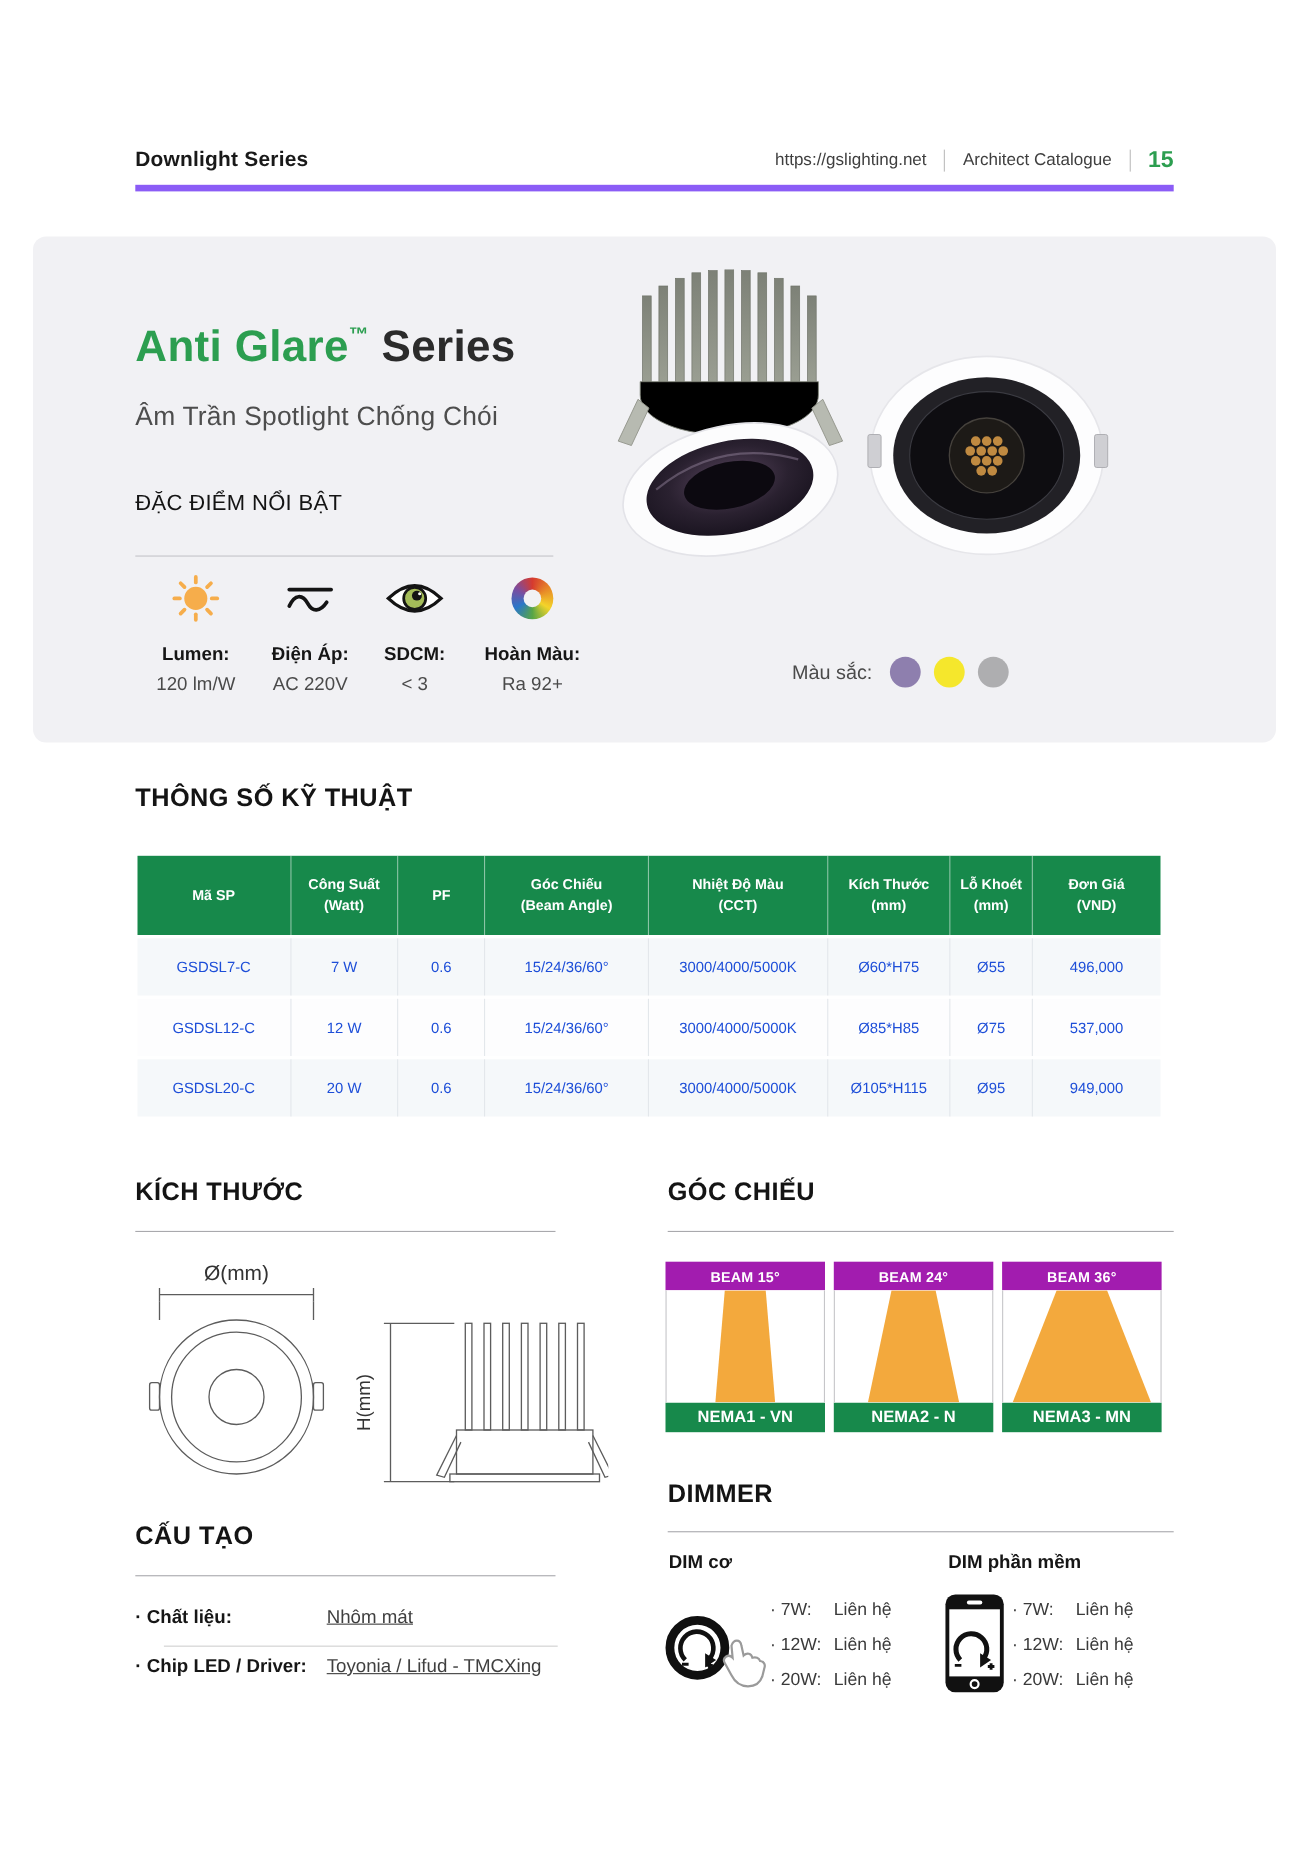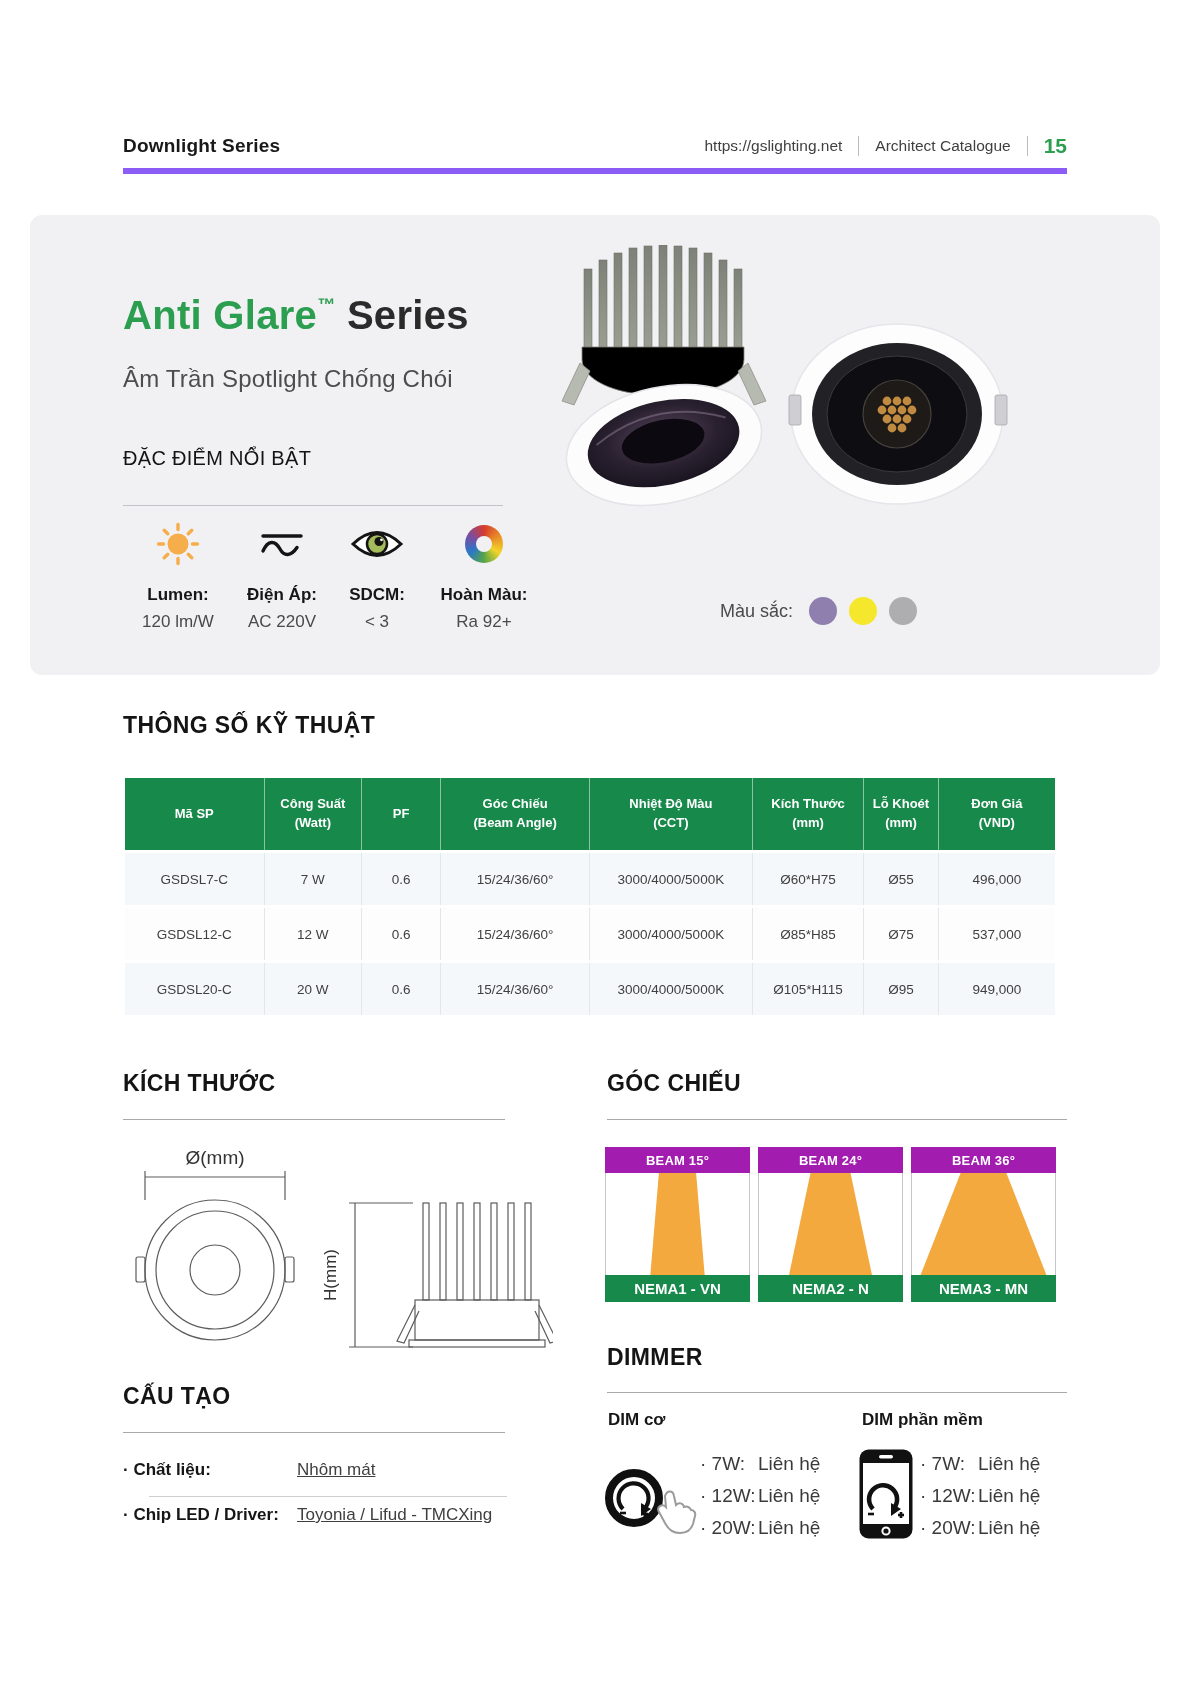--- a/index.html
+++ b/index.html
@@ -43,41 +43,41 @@
   .rule{position:absolute;height:1px;background:#a9a9ad;}
   
   .spec-table{position:absolute;left:125px;top:778px;width:930px;}
   .spec-grid{display:grid;grid-template-columns:15% 10.5% 8.5% 16% 17.5% 12% 8% 12.5%;}
   .spec-header{background:#17894B;height:72px;}
   .spec-header .cell{display:flex;flex-direction:column;align-items:center;justify-content:center;
     color:#fff;font-size:13px;font-weight:bold;line-height:1.45;border-right:1px solid rgba(255,255,255,.5);text-align:center;}
   .spec-header .cell:last-child{border-right:none;}
   .spec-row{height:52px;margin-top:3px;background:#F5F8FA;}
   .spec-row.alt{background:#FDFDFE;}
-  .spec-row .cell{display:flex;align-items:center;justify-content:center;font-size:13.5px;color:#404040;
+  .spec-row .cell{display:flex;align-items:center;justify-content:center;font-size:13.5px;color:#1d4ed8;
     border-right:1px solid #e3e7eb;}
   .spec-row .cell:last-child{border-right:none;}
   
   .beam-cards{position:absolute;left:605px;top:1147px;display:flex;gap:8px;}
   .beam-card{width:145px;}
   .bc-header{height:26px;background:#a21caf;color:#fff;font-size:13px;font-weight:bold;
     display:flex;align-items:center;justify-content:center;letter-spacing:.2px;}
   .bc-body{height:102px;background:#fff;border-left:1px solid #c6c6c9;border-right:1px solid #c6c6c9;position:relative;overflow:hidden;}
   .beam-shape{position:absolute;inset:0;background:#F3A93D;}
   .bc-footer{height:27px;background:#17894B;color:#fff;font-size:15px;font-weight:bold;
     display:flex;align-items:center;justify-content:center;}
   
   .structure-rows{position:absolute;left:123px;top:1460px;width:384px;font-size:17px;}
   .structure-row{display:flex;align-items:baseline;height:30px;}
   .slabel{width:174px;font-weight:bold;color:#161616;flex:none;}
   .svalue{color:#3f3f3f;text-decoration:underline;}
   .structure-sep{height:1px;background:#cfcfcf;margin:6px 0 8px 26px;}
   
   .dim-title{position:absolute;font-size:17px;font-weight:bold;color:#161616;}
-  .dim-items{position:absolute;font-size:19px;color:#3a3a3a;}
+  .dim-items{position:absolute;font-size:16px;color:#3a3a3a;}
   .dim-item{display:flex;height:32px;align-items:center;}
   .dim-item .dlabel{width:58px;flex:none;}
   svg text{font-family:"Liberation Sans","DejaVu Sans",sans-serif;}
 </style>
 </head>
 <body>
 
 <div class="page-header">
   <div class="header-title">Downlight Series</div>
   <div class="header-right">

